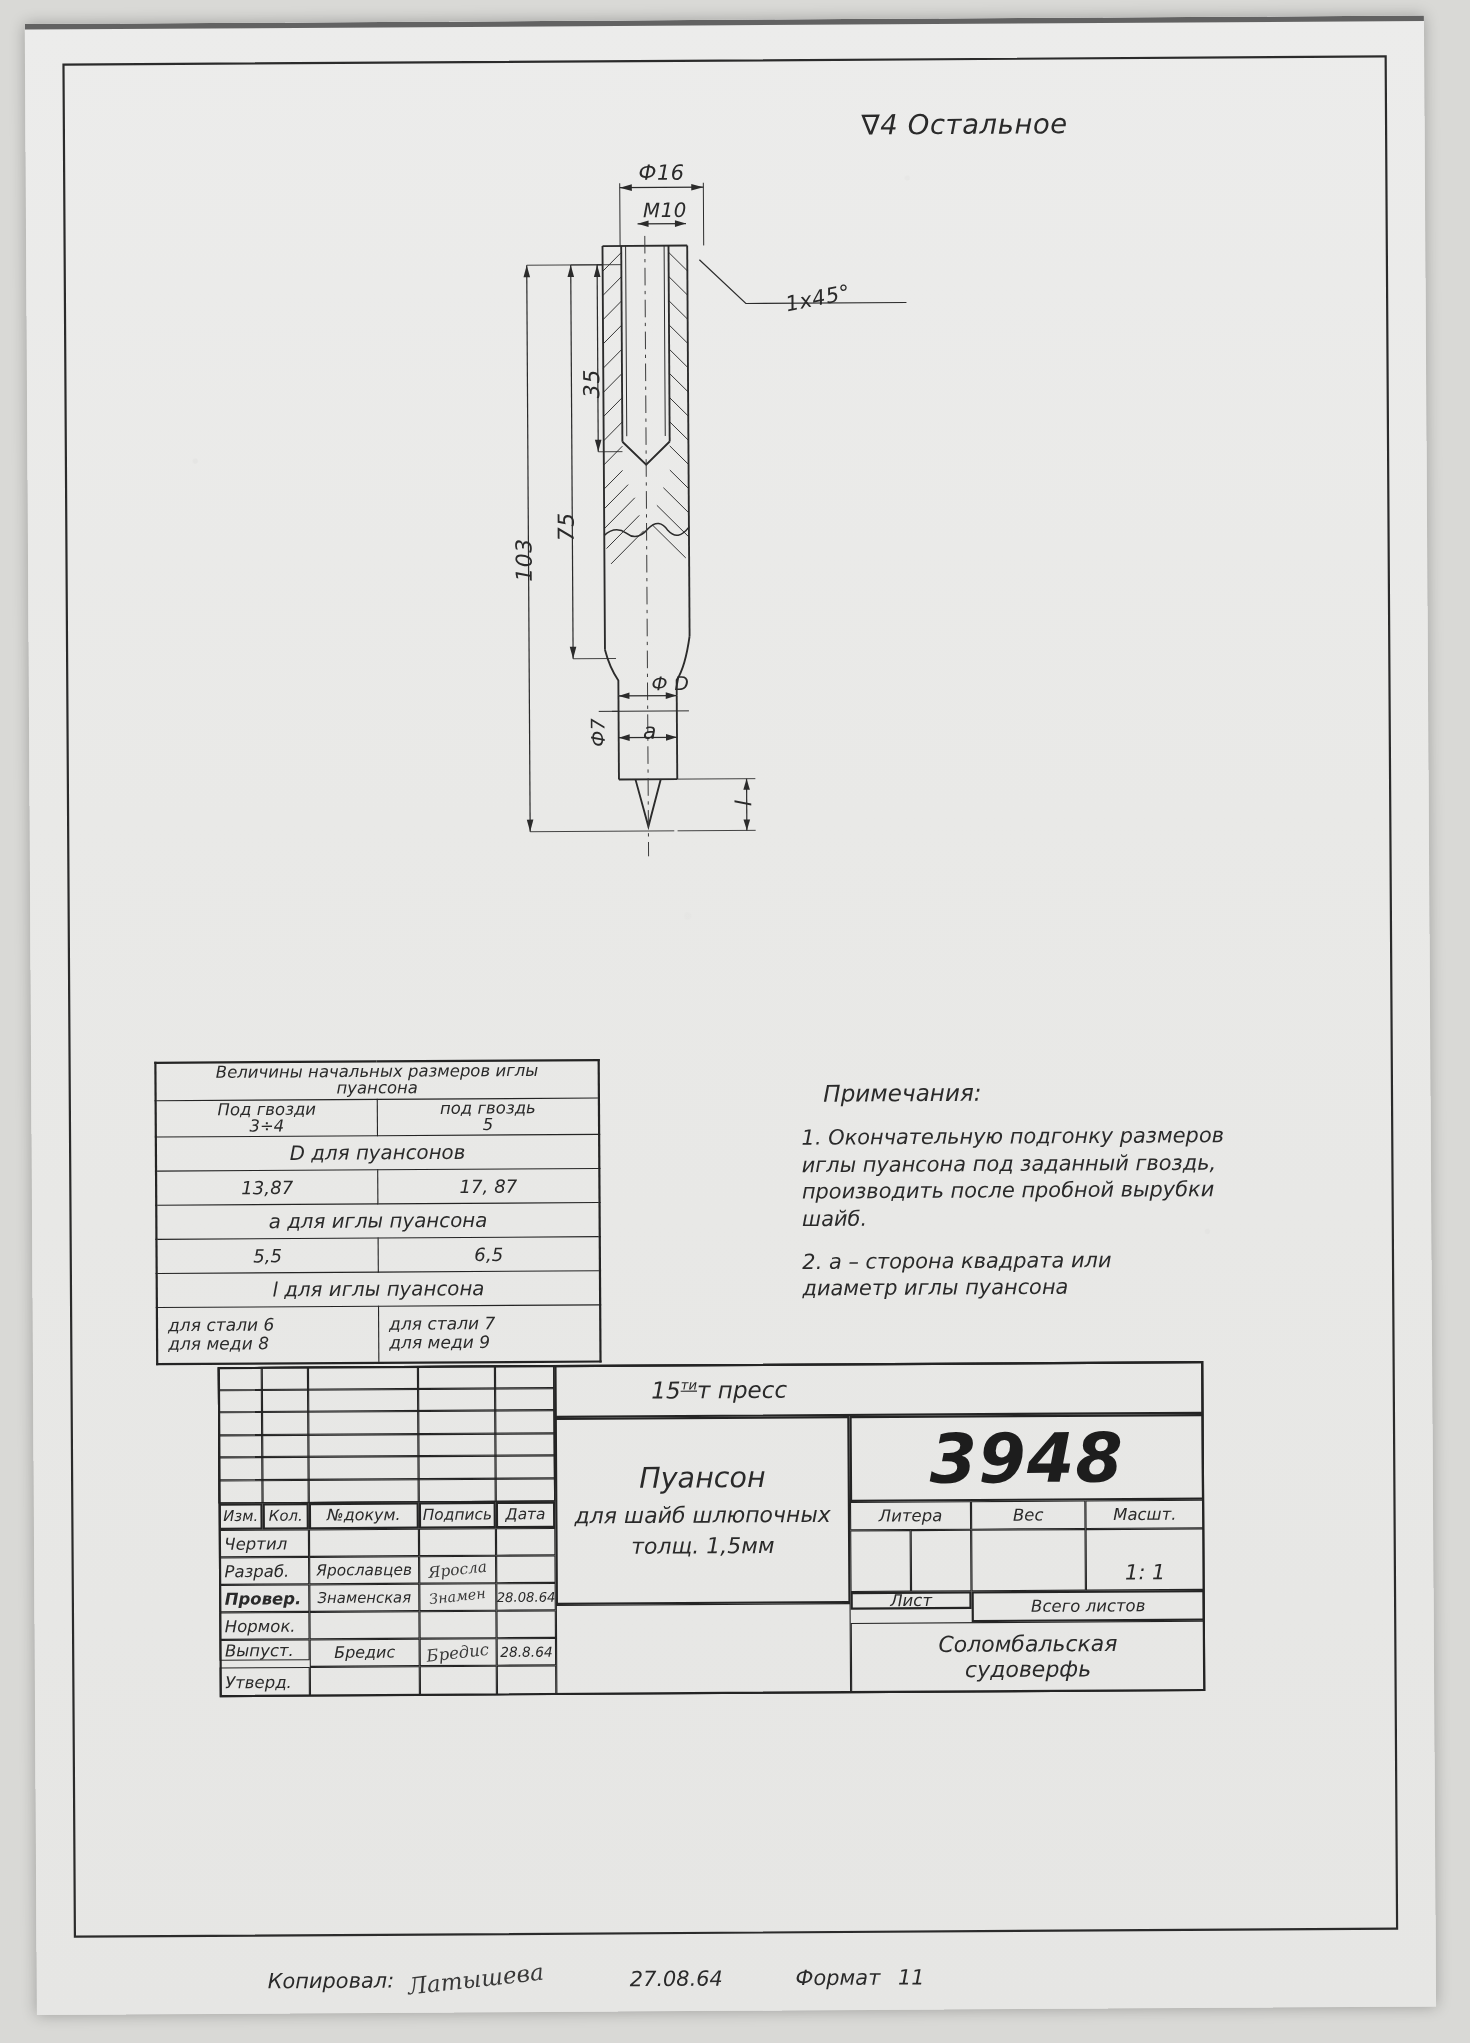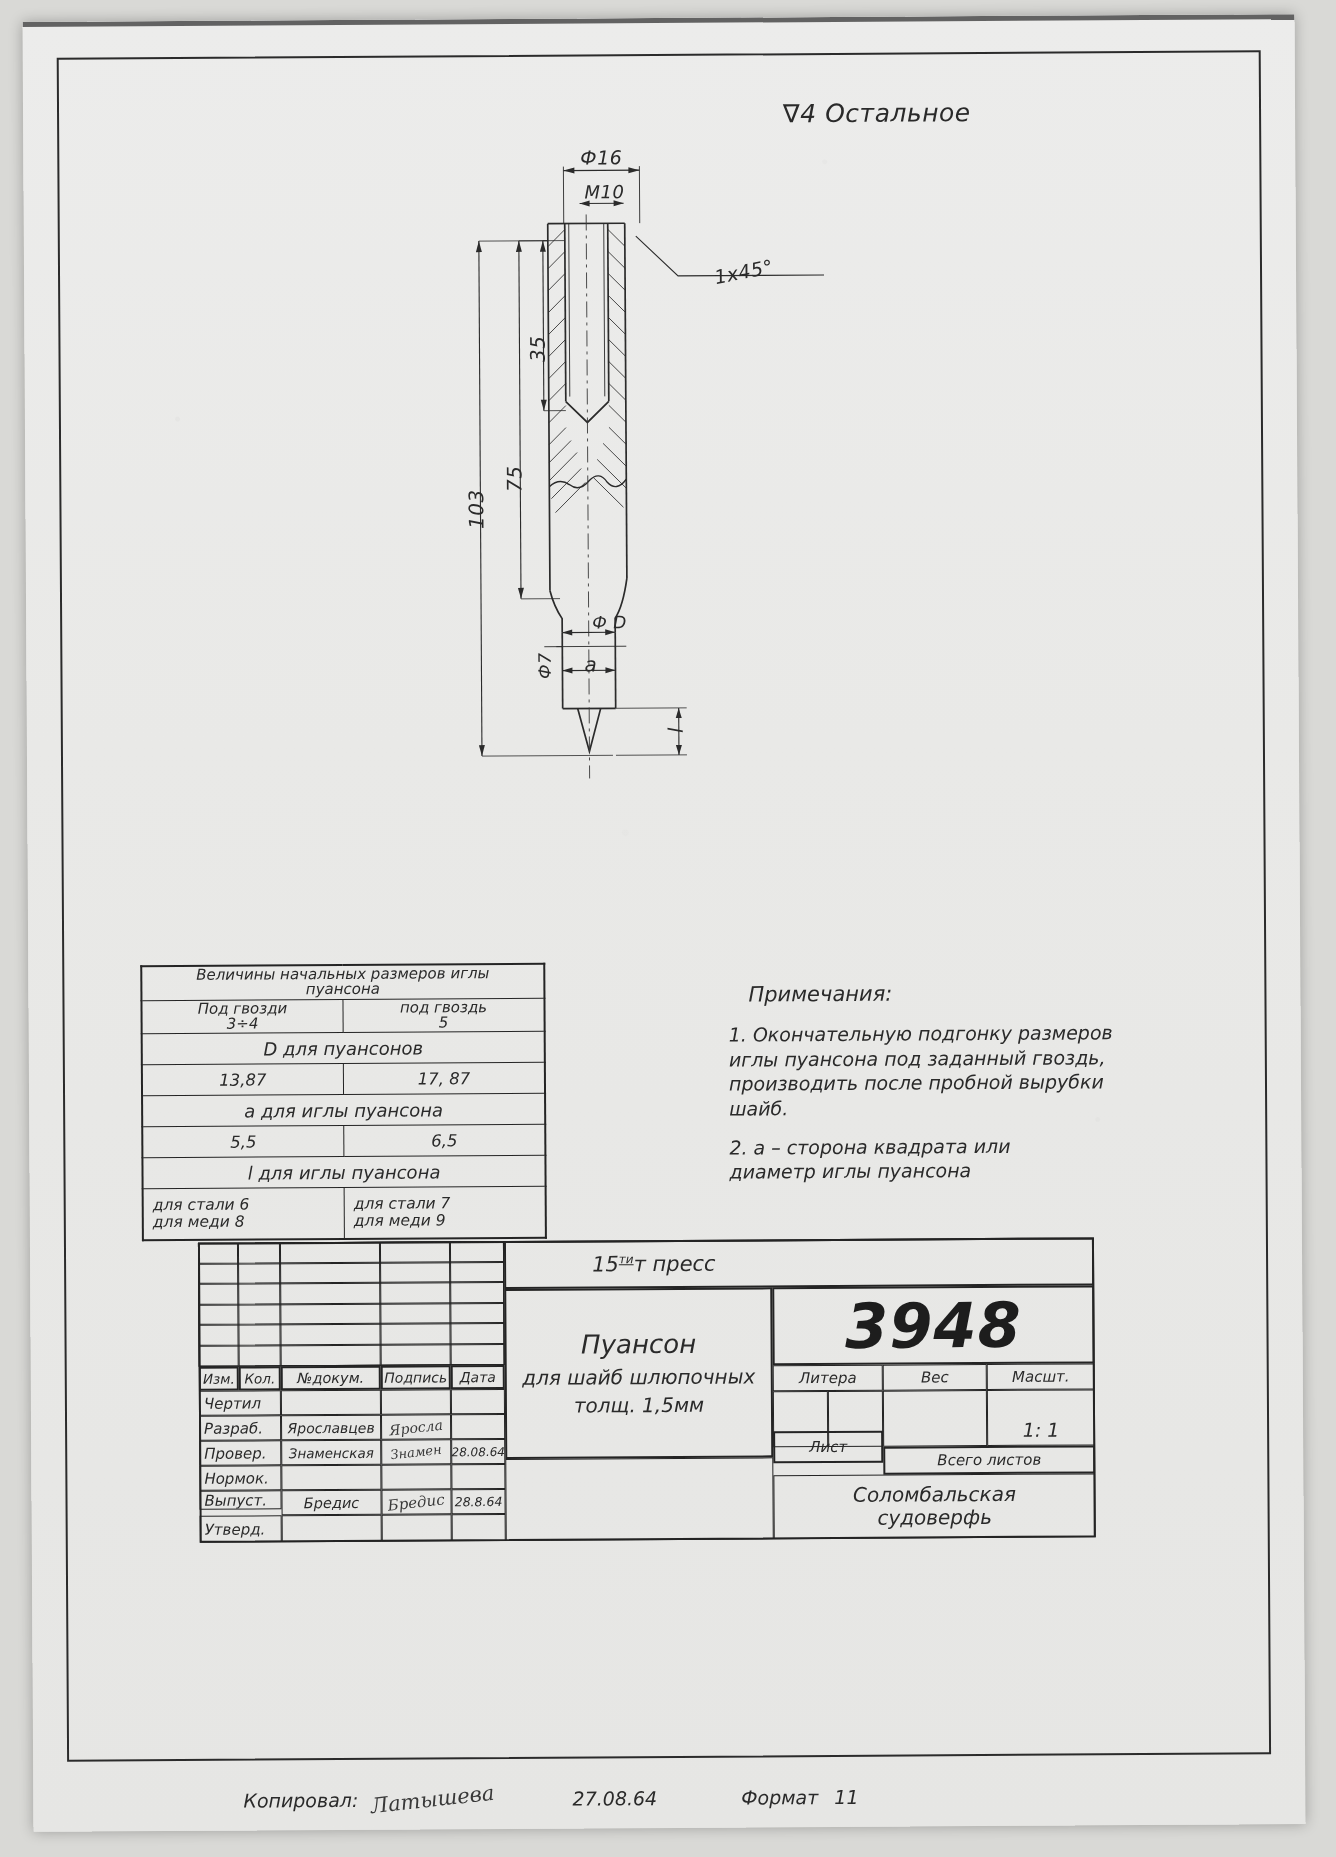--- a/index.html
+++ b/index.html
@@ -318,21 +318,21 @@
     <div class="cell" style="left:182px;top:148px;width:70px;height:25px;"></div>
     <div class="cell lbl" style="left:252px;top:148px;width:54px;height:25px;font-size:13px;"></div>
 
     <div class="cell lbl lbl-l" style="left:0;top:173px;width:82px;height:25px;font-size:15px;">Разраб.</div>
     <div class="cell lbl" style="left:82px;top:173px;width:100px;height:25px;font-size:14px;">Ярославцев</div>
     <div class="cell" style="left:182px;top:173px;width:70px;height:25px;">
       <span class="sig" style="font-size:14px;">Яросла</span>
     </div>
     <div class="cell lbl" style="left:252px;top:173px;width:54px;height:25px;font-size:13px;"></div>
 
-    <div class="cell lbl lbl-l" style="left:0;top:198px;width:82px;height:25px;font-size:15px;">Провер.</div>
+    <div class="cell lbl lbl-l" style="left:0;top:198px;width:82px;height:25px;font-size:15px;font-weight:bold;">Провер.</div>
     <div class="cell lbl" style="left:82px;top:198px;width:100px;height:25px;font-size:13.5px;">Знаменская</div>
     <div class="cell" style="left:182px;top:198px;width:70px;height:25px;">
       <span class="sig" style="font-size:13px;">Знамен</span>
     </div>
     <div class="cell lbl" style="left:252px;top:198px;width:54px;height:25px;font-size:12px;">28.08.64</div>
 
     <div class="cell lbl lbl-l" style="left:0;top:223px;width:82px;height:25px;font-size:15px;">Нормок.</div>
     <div class="cell lbl" style="left:82px;top:223px;width:100px;height:25px;"></div>
     <div class="cell" style="left:182px;top:223px;width:70px;height:25px;"></div>
     <div class="cell lbl" style="left:252px;top:223px;width:54px;height:25px;"></div>
@@ -368,30 +368,30 @@
 
     <div class="cell lbl" style="left:574px;top:126px;width:110px;height:26px;font-size:15px;">Литера</div>
     <div class="cell lbl" style="left:684px;top:126px;width:104px;height:26px;font-size:15px;">Вес</div>
     <div class="cell lbl" style="left:788px;top:126px;width:108px;height:26px;font-size:15px;">Масшт.</div>
 
     <div class="cell" style="left:574px;top:152px;width:55px;height:56px;"></div>
     <div class="cell" style="left:629px;top:152px;width:55px;height:56px;"></div>
     <div class="cell lbl" style="left:684px;top:152px;width:104px;height:56px;"></div>
     <div class="cell lbl" style="left:788px;top:152px;width:108px;height:56px;font-size:19px;align-items:flex-end;padding-bottom:4px;">1: 1</div>
 
-    <div class="cell thick lbl" style="left:574px;top:192px;width:110px;height:32px;font-size:15px;">Лист</div>
+    <div class="cell thick lbl" style="left:574px;top:208px;width:110px;height:16px;font-size:15px;">Лист</div>
     <div class="cell thick lbl" style="left:684px;top:208px;width:212px;height:28px;font-size:15px;">Всего листов</div>
 
     <div class="cell" style="left:574px;top:236px;width:322px;height:64px;flex-direction:column;line-height:1.14;">
       <div style="font-size:20px;">Соломбальская</div>
       <div style="font-size:20px;">судоверфь</div>
     </div>
   </div>
 
   <div id="footer">
     <span>Копировал:</span>
     <span class="sig" style="font-size:21px;margin-left:6px;">Латышева</span>
     <span style="margin-left:72px;">27.08.64</span>
-    <span style="margin-left:78px;">Формат</span>
+    <span style="margin-left:60px;">Формат</span>
     <span style="margin-left:10px;">11</span>
   </div>
 
 </div>
 
 </body></html>

